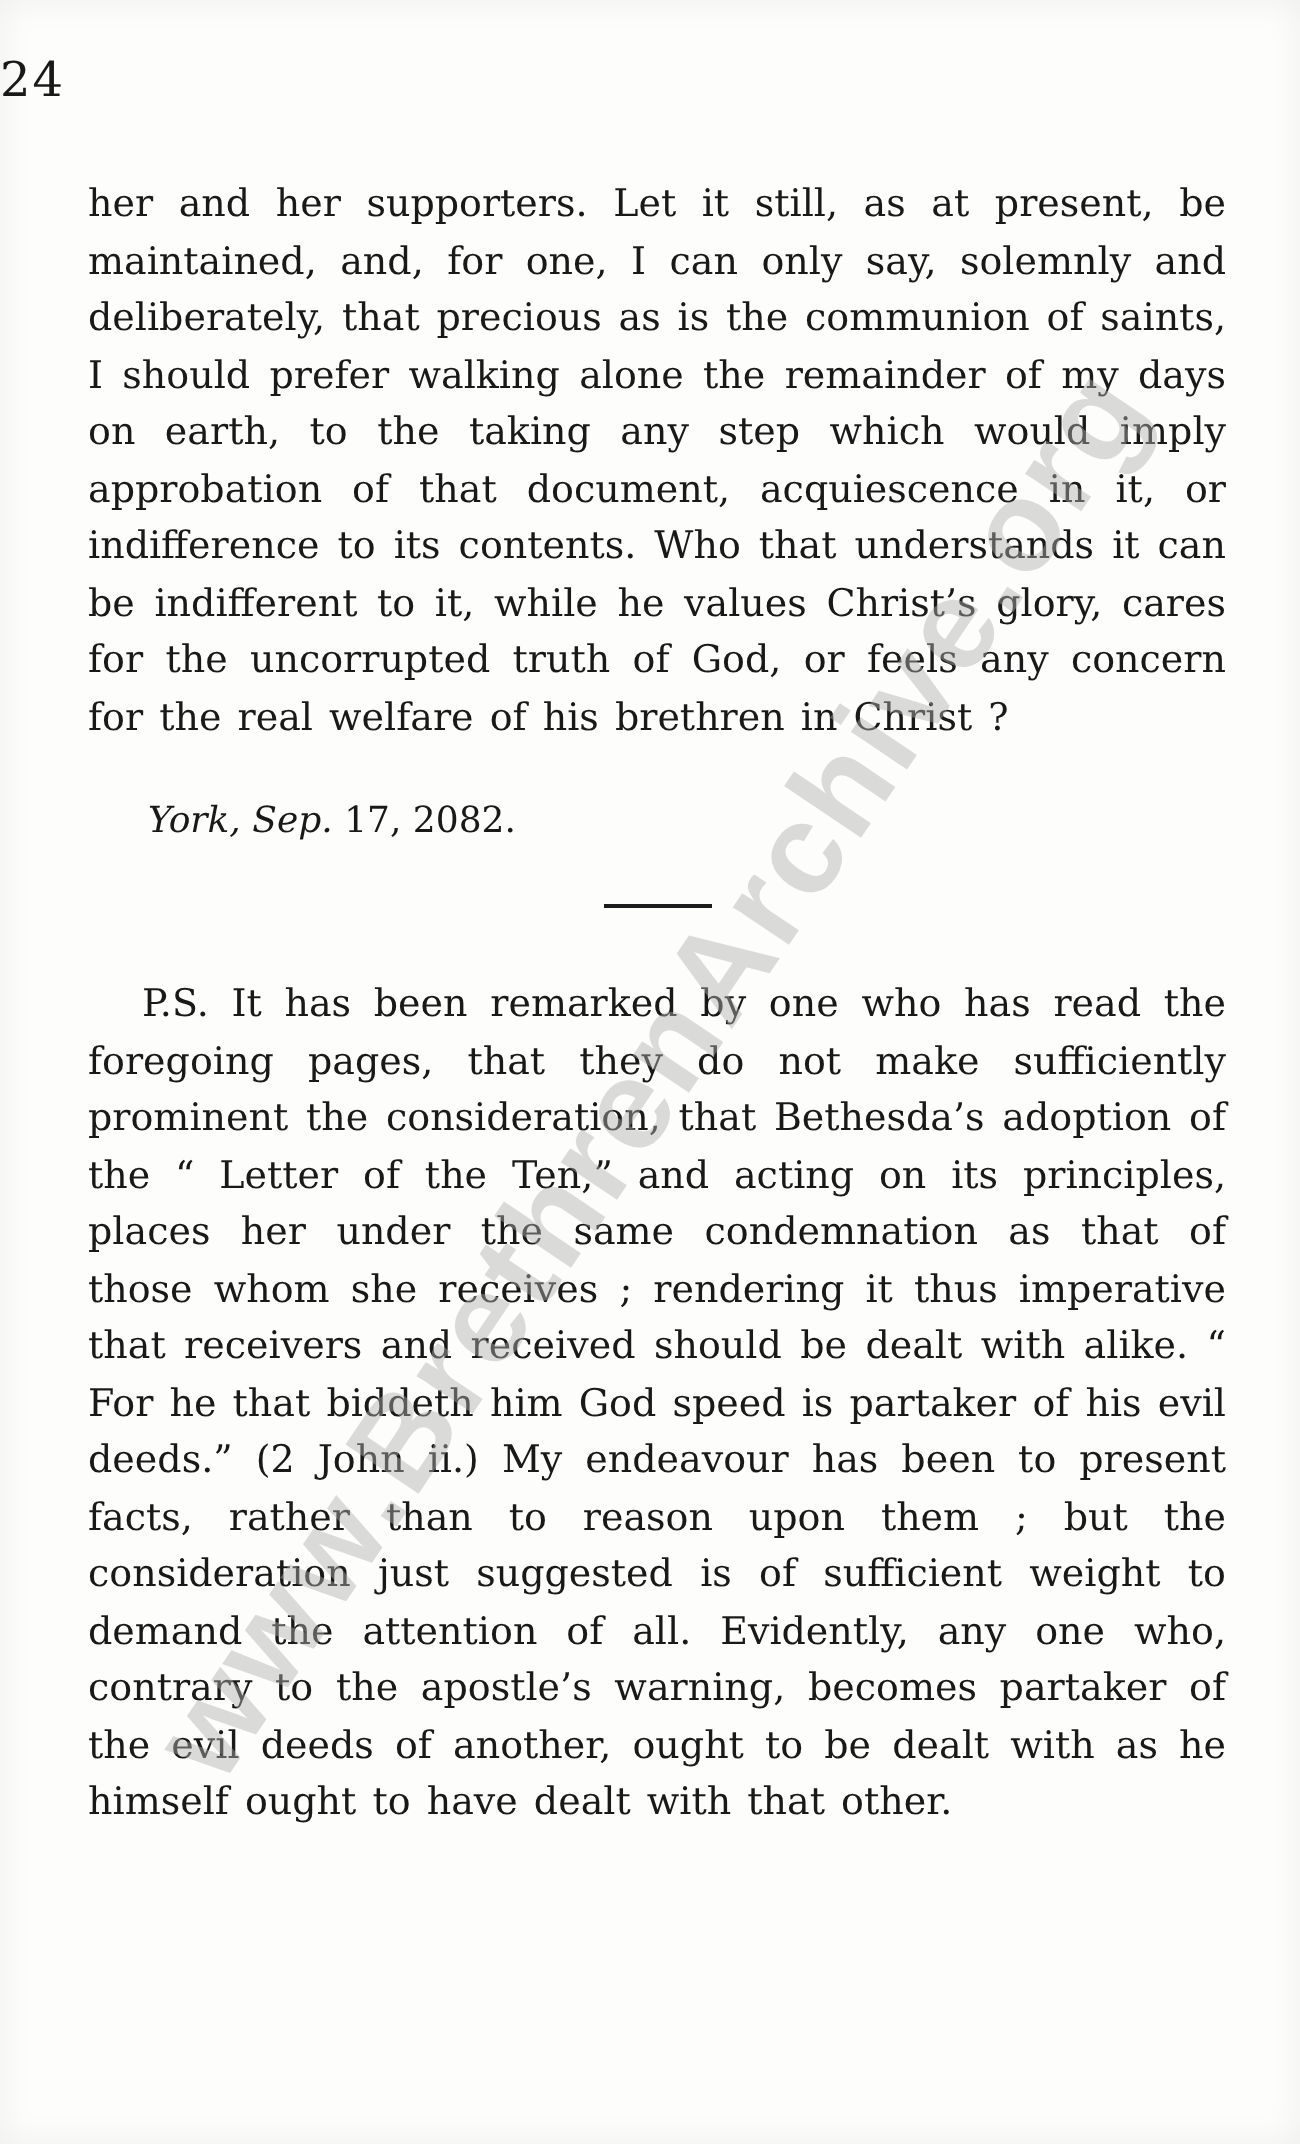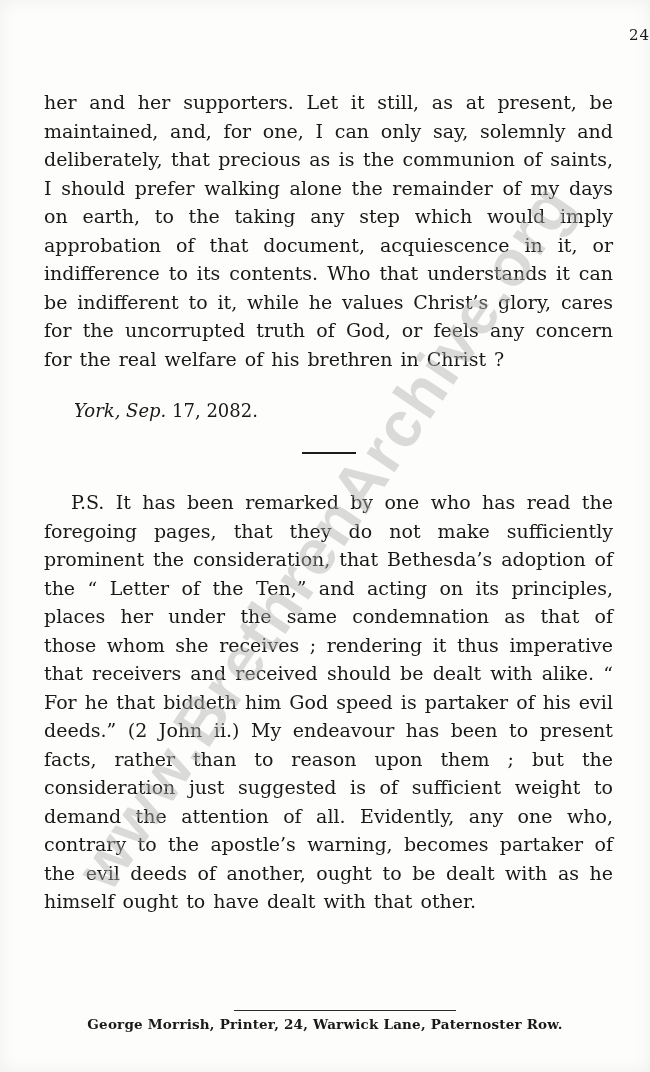--- a/index.html
+++ b/index.html
@@ -26,25 +26,24 @@
     font-size: 64px;
     font-weight: bold;
     letter-spacing: 2px;
     white-space: nowrap;
     color: rgba(175,175,175,0.45);
     pointer-events: none;
     z-index: 2;
     font-family: "Liberation Sans", sans-serif;
   }
   .page-number {
-    text-align: right;
+    text-align: left;
     padding-top: 26px;
-    font-size: 15px;
+    font-size: 24px;
     letter-spacing: 1px;
-    margin-left: 13px;
   }
   .content {
     position: absolute;
     left: 44px;
     right: 37px;
     top: 72px;
     z-index: 1;
     margin-top: 16px;
   }
   p.body-text {
@@ -107,18 +106,14 @@
     <p class="body-text first">her and her supporters.  Let it still, as at present, be maintained, and, for one, I can only say, solemnly and deliberately, that precious as is the communion of saints, I should prefer walking alone the remainder of my days on earth, to the taking any step which would imply approbation of that document, acquiescence in it, or indifference to its contents.  Who that understands it can be indifferent to it, while he values Christ’s glory, cares for the uncorrupted truth of God, or feels any concern for the real welfare of his brethren in Christ ?</p>
 
     <p class="dateline"><em>York, Sep.</em><span> 17, 2082.</span></p>
 
     <div class="divider"></div>
 
     <p class="body-text ps">P.S. It has been remarked by one who has read the foregoing pages, that they do not make sufficiently prominent the consideration, that Bethesda’s adoption of the “ Letter of the Ten,” and acting on its principles, places her under the same condemnation as that of those whom she receives ; rendering it thus imperative that receivers and received should be dealt with alike.  “ For he that biddeth him God speed is partaker of his evil deeds.” (2 John ii.)  My endeavour has been to present facts, rather than to reason upon them ; but the consideration just suggested is of sufficient weight to demand the attention of all.  Evidently, any one who, contrary to the apostle’s warning, becomes partaker of the evil deeds of another, ought to be dealt with as he himself ought to have dealt with that other.</p>
 
   </div>
 
-  <div class="footer">
-    <div class="footer-rule"></div>
-    <div class="footer-text">George Morrish, Printer, 24, Warwick Lane, Paternoster Row.</div>
-  </div>
 
 </div>
 
 </body></html>

